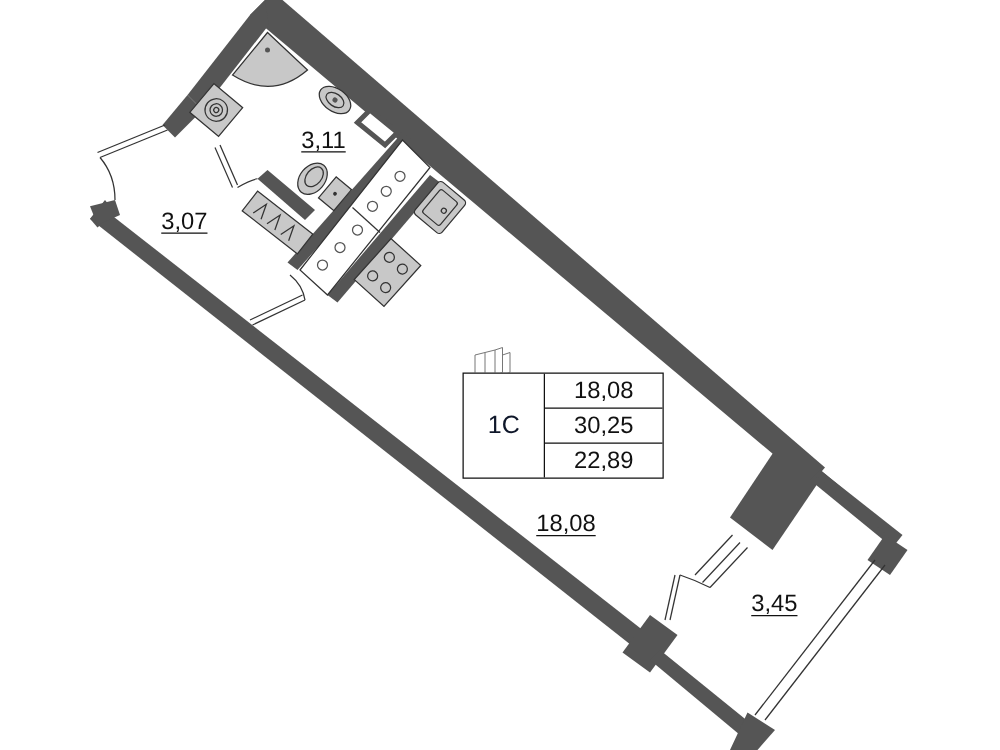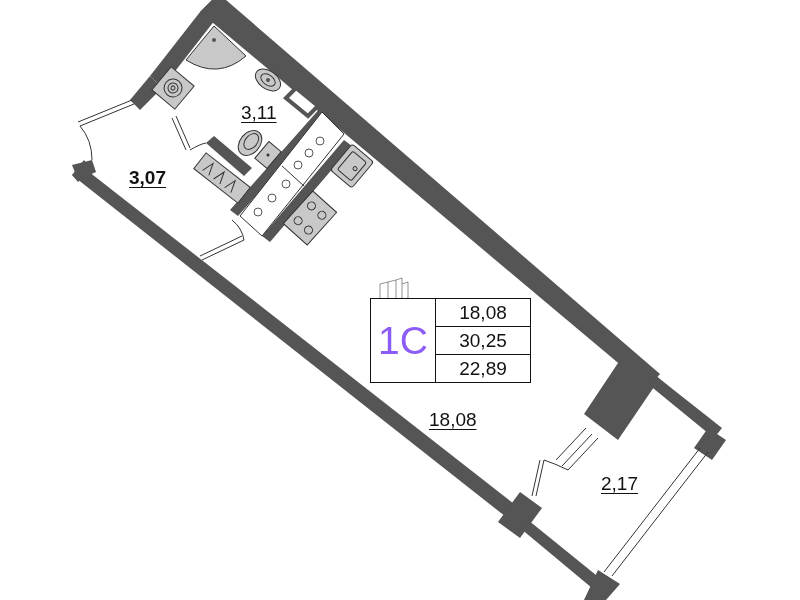--- a/index.html
+++ b/index.html
@@ -1,20 +1,20 @@
 <!DOCTYPE html>
 <html><head>
 <meta charset="utf-8">
 <style>
   html,body{margin:0;padding:0;background:#ffffff;}
   body{width:800px;height:600px;position:relative;overflow:hidden;font-family:"Liberation Sans","DejaVu Sans",sans-serif;}
   #plan{position:absolute;left:0;top:0;width:800px;height:600px;}
   .lbl{position:absolute;font-size:19px;color:#111;text-decoration:underline;text-decoration-thickness:1px;text-underline-offset:3px;line-height:1;white-space:nowrap;}
   .infobox{position:absolute;left:370px;top:298px;width:161px;height:85px;border:1px solid #111;box-sizing:border-box;display:flex;background:#fff;}
-  .infobox .type{width:64px;border-right:1px solid #111;display:flex;align-items:center;justify-content:center;font-size:39px;color:#8b5cf6;}
+  .infobox .type{width:64px;border-right:1px solid #111;display:flex;align-items:center;justify-content:center;font-size:20px;color:#0f172a;}
   .infobox .vals{flex:1;display:flex;flex-direction:column;}
   .infobox .vals div{flex:1;display:flex;align-items:center;justify-content:center;font-size:19px;color:#111;border-bottom:1px solid #111;}
   .infobox .vals div:last-child{border-bottom:none;}
   .door-icon{position:absolute;left:378px;top:274px;width:40px;height:30px;}
 </style>
 </head>
 <body>
 
 <svg id="plan" viewBox="0 0 800 600" xmlns="http://www.w3.org/2000/svg">
 
@@ -153,23 +153,23 @@
 <svg class="door-icon" viewBox="0 0 40 30">
   <g fill="none" stroke="#777" stroke-width="0.8">
     <path d="M2 30 L2 10 L10 8 L10 28"></path>
     <path d="M10 8 L18 6 L18 26"></path>
     <path d="M18 6 L24 4 L24 24 L18 26"></path>
     <path d="M24 10 L30 8 L30 24 L24 26"></path>
   </g>
 </svg>
 
 <div class="lbl" style="left:204px;top:103px;margin-left:37px;">3,11</div>
-<div class="lbl" style="left:129px;top:168px;font-weight:bold;">3,07</div>
+<div class="lbl" style="left:129px;top:168px;">3,07</div>
 <div class="lbl" style="left:429px;top:410px;">18,08</div>
-<div class="lbl" style="left:601px;top:474px;">2,17</div>
+<div class="lbl" style="left:601px;top:474px;">3,45</div>
 
 <div class="infobox">
   <div class="type">1С</div>
   <div class="vals">
     <div>18,08</div>
     <div>30,25</div>
     <div>22,89</div>
   </div>
 </div>
 

